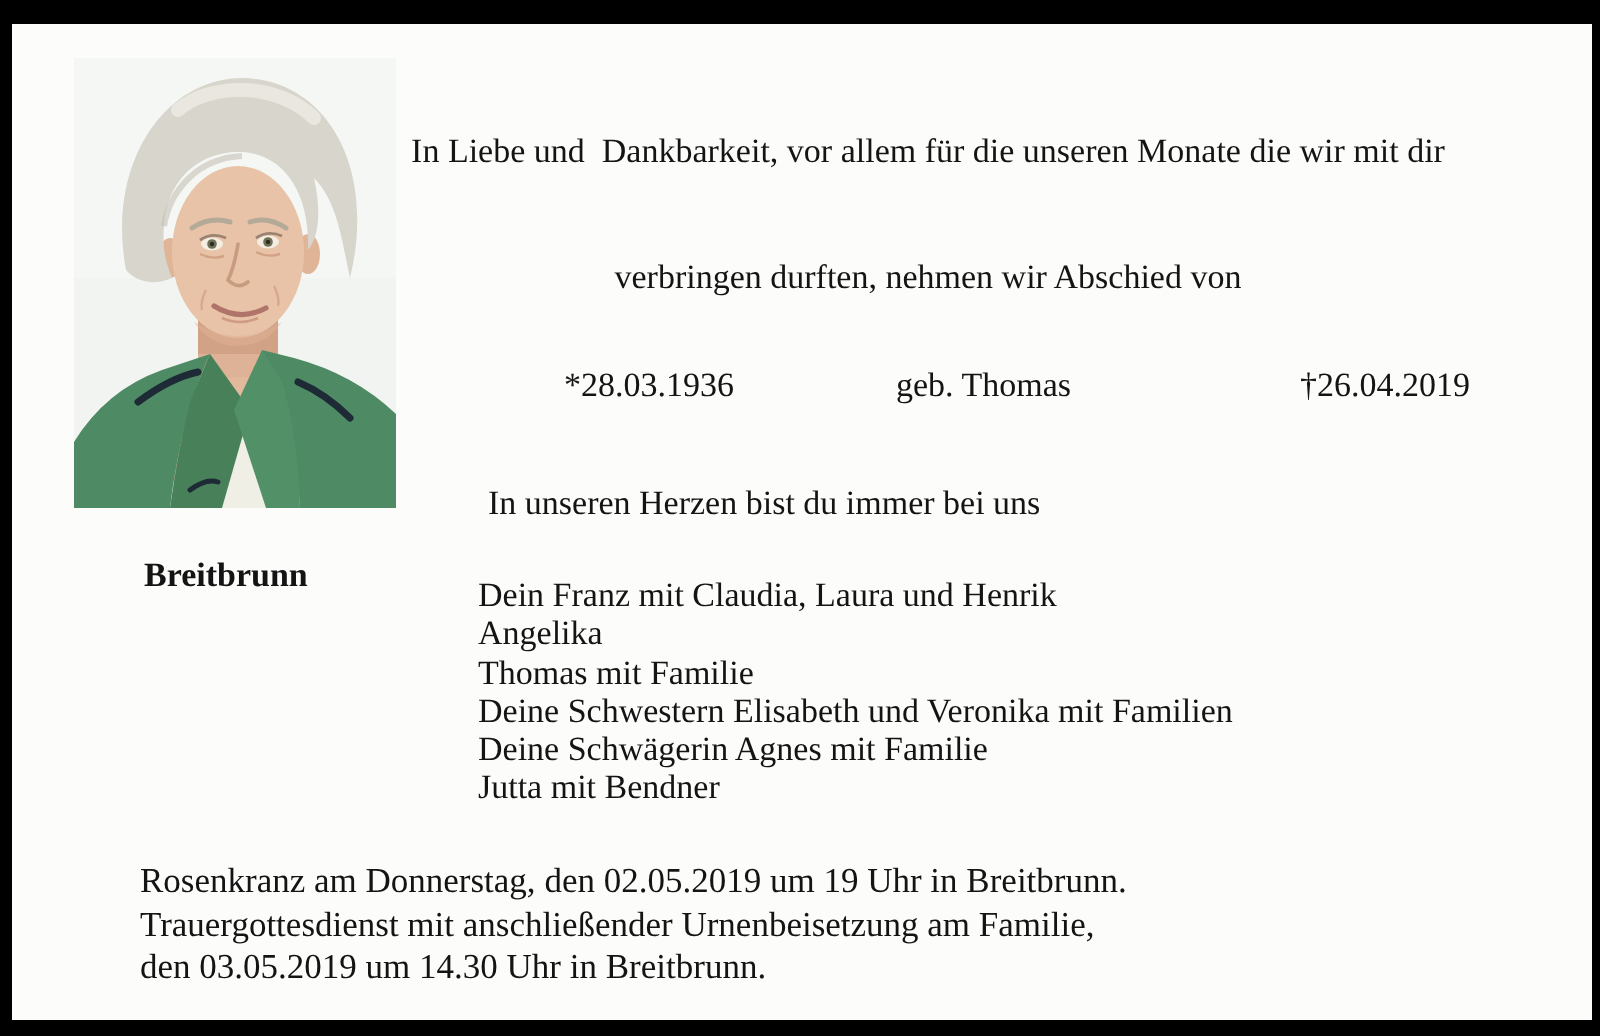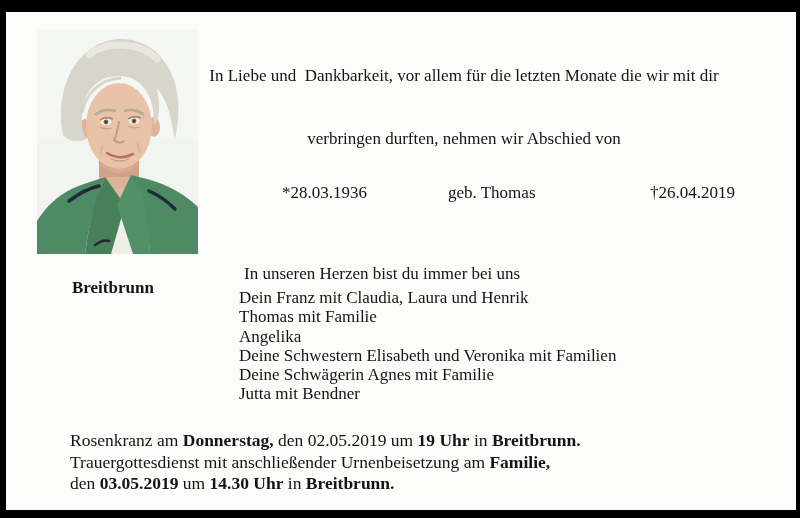--- a/index.html
+++ b/index.html
@@ -43,41 +43,41 @@
   .dates {
     position: absolute;
     left: 0; top: 170px; width: 100%;
     font-size: 17px; line-height: 21px;
   }
   .dates .birth  { position: absolute; left: 264px; margin-left: 12px; }
   .dates .maiden { position: absolute; left: 442px; }
   .dates .death  { position: absolute; left: 609px; margin-left: 35px; }
   .memorial {
     position: absolute;
-    left: 238px; top: 251px;
+    left: 238px; top: 229px;
     font-size: 17px; line-height: 21px;
   }
   .location {
     position: absolute;
     left: 66px; top: 265px;
     font-size: 17px; font-weight: bold; line-height: 21px;
   }
   .family {
     position: absolute;
     left: 233px; top: 276px;
     font-size: 17px;
     line-height: 19.3px;
   }
   .service {
     position: absolute;
     left: 64px; top: 418px;
     font-size: 17.5px;
     line-height: 21.5px;
   }
-  .b { font-weight: bold; }
+  .b { font-weight: normal; }
 </style>
 </head>
 <body>
 
 <div class="page">
 
   <div class="photo">
     <svg viewBox="0 0 161 225" width="161" height="225" xmlns="http://www.w3.org/2000/svg">
 
       <rect width="161" height="225" fill="#f2f4f1"></rect>
@@ -128,39 +128,39 @@
 
       <path d="M66 116 q-3 6 -2 10" stroke="#d6a98b" stroke-width="1.2" fill="none"></path>
       <path d="M100 114 q3 6 2 10" stroke="#d6a98b" stroke-width="1.2" fill="none"></path>
 
       <path d="M70 124 q13 8 26 1" stroke="#b0746a" stroke-width="2.6" fill="none" stroke-linecap="round"></path>
       <path d="M74 130 q9 4 18 0" stroke="#cf9b82" stroke-width="1.3" fill="none"></path>
     </svg>
   </div>
 
   <div class="intro">
-    <div>In Liebe und  Dankbarkeit, vor allem für die letzten Monate die wir mit dir</div>
+    <div>In Liebe und  Dankbarkeit, vor allem für die unseren Monate die wir mit dir</div>
     <div>verbringen durften, nehmen wir Abschied von</div>
   </div>
 
 
   <div class="dates">
     <span class="birth">*28.03.1936</span>
     <span class="maiden">geb. Thomas</span>
     <span class="death">†26.04.2019</span>
   </div>
 
   <div class="memorial">In unseren Herzen bist du immer bei uns</div>
 
   <div class="location">Breitbrunn</div>
 
   <div class="family">
     <div>Dein Franz mit Claudia, Laura und Henrik</div>
+    <div>Angelika</div>
     <div>Thomas mit Familie</div>
-    <div>Angelika</div>
     <div>Deine Schwestern Elisabeth und Veronika mit Familien</div>
     <div>Deine Schwägerin Agnes mit Familie</div>
     <div>Jutta mit Bendner</div>
   </div>
 
   <div class="service">
     <div><span>Rosenkranz am </span><span class="b">Donnerstag,</span><span> den 02.05.2019 um </span><span class="b">19 Uhr</span><span> in </span><span class="b">Breitbrunn.</span></div>
     <div><span>Trauergottesdienst mit anschließender Urnenbeisetzung am </span><span class="b">Familie,</span></div>
     <div><span>den </span><span class="b">03.05.2019</span><span> um </span><span class="b">14.30 Uhr</span><span> in </span><span class="b">Breitbrunn.</span></div>
   </div>

